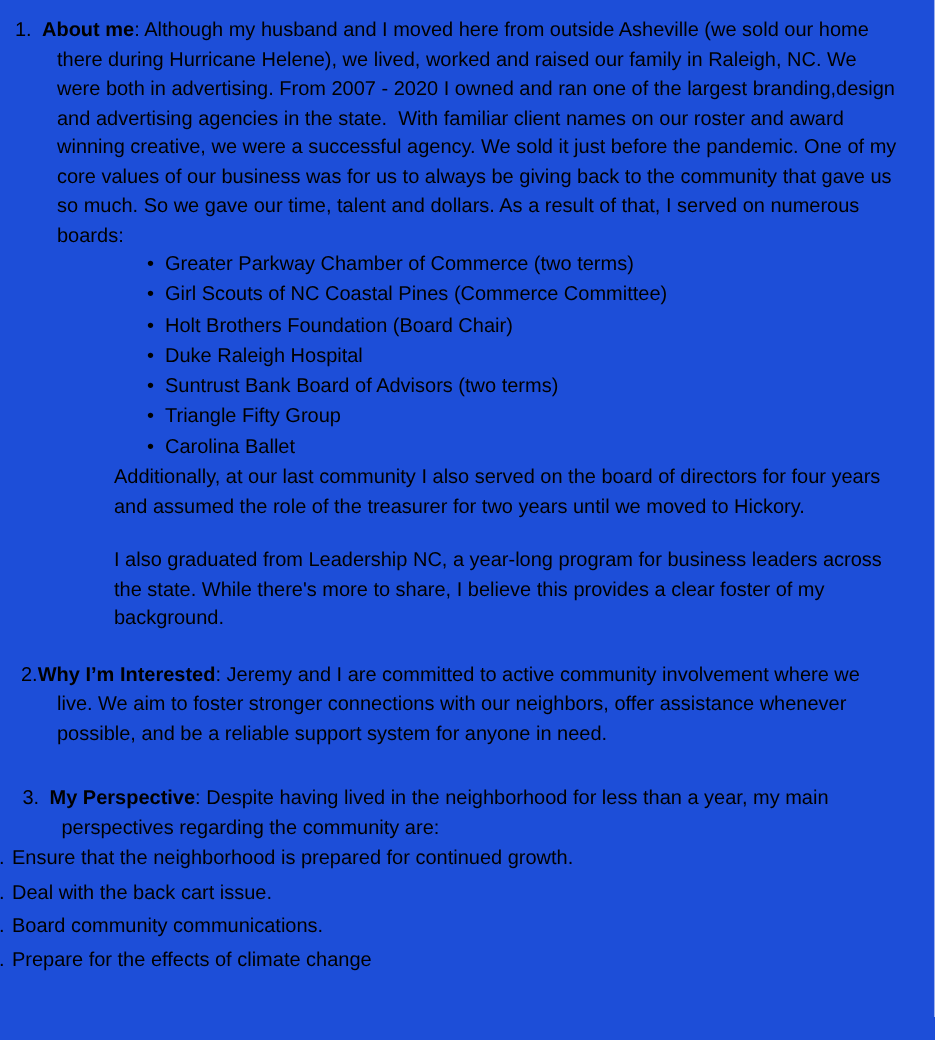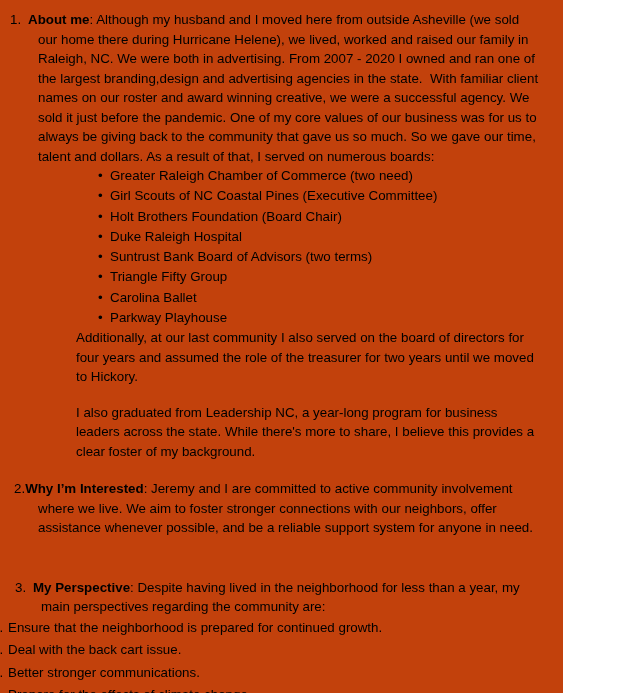--- a/index.html
+++ b/index.html
@@ -1,26 +1,26 @@
 <!DOCTYPE html>
 <html><head>
 <meta charset="utf-8">
 <style>
   html, body {
     margin: 0;
     padding: 0;
     background: #ffffff;
   }
   .page {
-    width: 563px;
+    width: 623px;
     height: 693px;
     box-sizing: border-box;
     padding: 10px 23px 0 0;
     overflow: hidden;
-    background: #c2410c;
+    background: #1d4ed8;
     color: #000000;
     font-family: "Liberation Sans", "DejaVu Sans", sans-serif;
     font-size: 13.33px;
     line-height: 19.5px;
   }
   p { margin: 0; }
   .pre { white-space: pre-wrap; }
 
   
   .item { padding-left: 38px; }
@@ -37,62 +37,61 @@
     text-indent: -12px;
     line-height: 20.3px;
   }
   .bullet-marker { display: inline-block; width: 12px; text-indent: 0; }
 
   
   .body-para { padding-left: 38px; }
   .gap-top { margin-top: 16px; }
 
   .item-2 { margin-top: 18px; }
-  .item-3 { margin-top: 40px; padding-left: 41px; }
+  .item-3 { margin-top: 24px; padding-left: 41px; }
 
   
   .sublist { margin-top: 1px; }
   .subitem {
     padding-left: 8px;
     text-indent: -16px;
     margin-bottom: 3px;
   }
   .sub-marker { display: inline-block; width: 16px; text-indent: 0; }
 </style>
 </head>
 <body>
 
 <div class="page">
 
   <div class="item">
     <p class="lead-1"><span class="marker-w">1.</span><span class="title">About me</span><span class="pre">: Although my husband and I moved here from outside Asheville (we sold our home there during Hurricane Helene), we lived, worked and raised our family in Raleigh, NC. We were both in advertising. From 2007 - 2020 I owned and ran one of the largest branding,design and advertising agencies in the state.  With familiar client names on our roster and award winning creative, we were a successful agency. We sold it just before the pandemic. One of my core values of our business was for us to always be giving back to the community that gave us so much. So we gave our time, talent and dollars. As a result of that, I served on numerous boards:</span></p>
 
     <div class="bullets">
-      <p class="bullet-line"><span class="bullet-marker">•</span><span>Greater Raleigh Chamber of Commerce (two need)</span></p>
-      <p class="bullet-line"><span class="bullet-marker">•</span><span>Girl Scouts of NC Coastal Pines (Executive Committee)</span></p>
+      <p class="bullet-line"><span class="bullet-marker">•</span><span>Greater Parkway Chamber of Commerce (two terms)</span></p>
+      <p class="bullet-line"><span class="bullet-marker">•</span><span>Girl Scouts of NC Coastal Pines (Commerce Committee)</span></p>
       <p class="bullet-line"><span class="bullet-marker">•</span><span>Holt Brothers Foundation (Board Chair)</span></p>
       <p class="bullet-line"><span class="bullet-marker">•</span><span>Duke Raleigh Hospital</span></p>
       <p class="bullet-line"><span class="bullet-marker">•</span><span>Suntrust Bank Board of Advisors (two terms)</span></p>
       <p class="bullet-line"><span class="bullet-marker">•</span><span>Triangle Fifty Group</span></p>
       <p class="bullet-line"><span class="bullet-marker">•</span><span>Carolina Ballet</span></p>
-      <p class="bullet-line"><span class="bullet-marker">•</span><span>Parkway Playhouse</span></p>
     </div>
 
     <p class="body-para pre">Additionally, at our last community I also served on the board of directors for four years and assumed the role of the treasurer for two years until we moved to Hickory.</p>
     <p class="body-para pre gap-top">I also graduated from Leadership NC, a year-long program for business leaders across the state. While there's more to share, I believe this provides a clear foster of my background.</p>
   </div>
 
   <div class="item item-2">
     <p class="lead-2"><span>2.</span><span class="title">Why I’m Interested</span><span class="pre">: Jeremy and I are committed to active community involvement where we live. We aim to foster stronger connections with our neighbors, offer assistance whenever possible, and be a reliable support system for anyone in need.</span></p>
   </div>
 
   <div class="item item-3">
     <p class="lead-3"><span class="marker-w">3.</span><span class="title">My Perspective</span><span class="pre">: Despite having lived in the neighborhood for less than a year, my main perspectives regarding the community are:</span></p>
   </div>
 
   <div class="sublist">
     <p class="subitem"><span class="sub-marker">1.</span><span>Ensure that the neighborhood is prepared for continued growth.</span></p>
     <p class="subitem"><span class="sub-marker">2.</span><span>Deal with the back cart issue.</span></p>
-    <p class="subitem"><span class="sub-marker">3.</span><span>Better stronger communications.</span></p>
+    <p class="subitem"><span class="sub-marker">3.</span><span>Board community communications.</span></p>
     <p class="subitem"><span class="sub-marker">5.</span><span>Prepare for the effects of climate change</span></p>
   </div>
 
 </div>
 
 </body></html>

